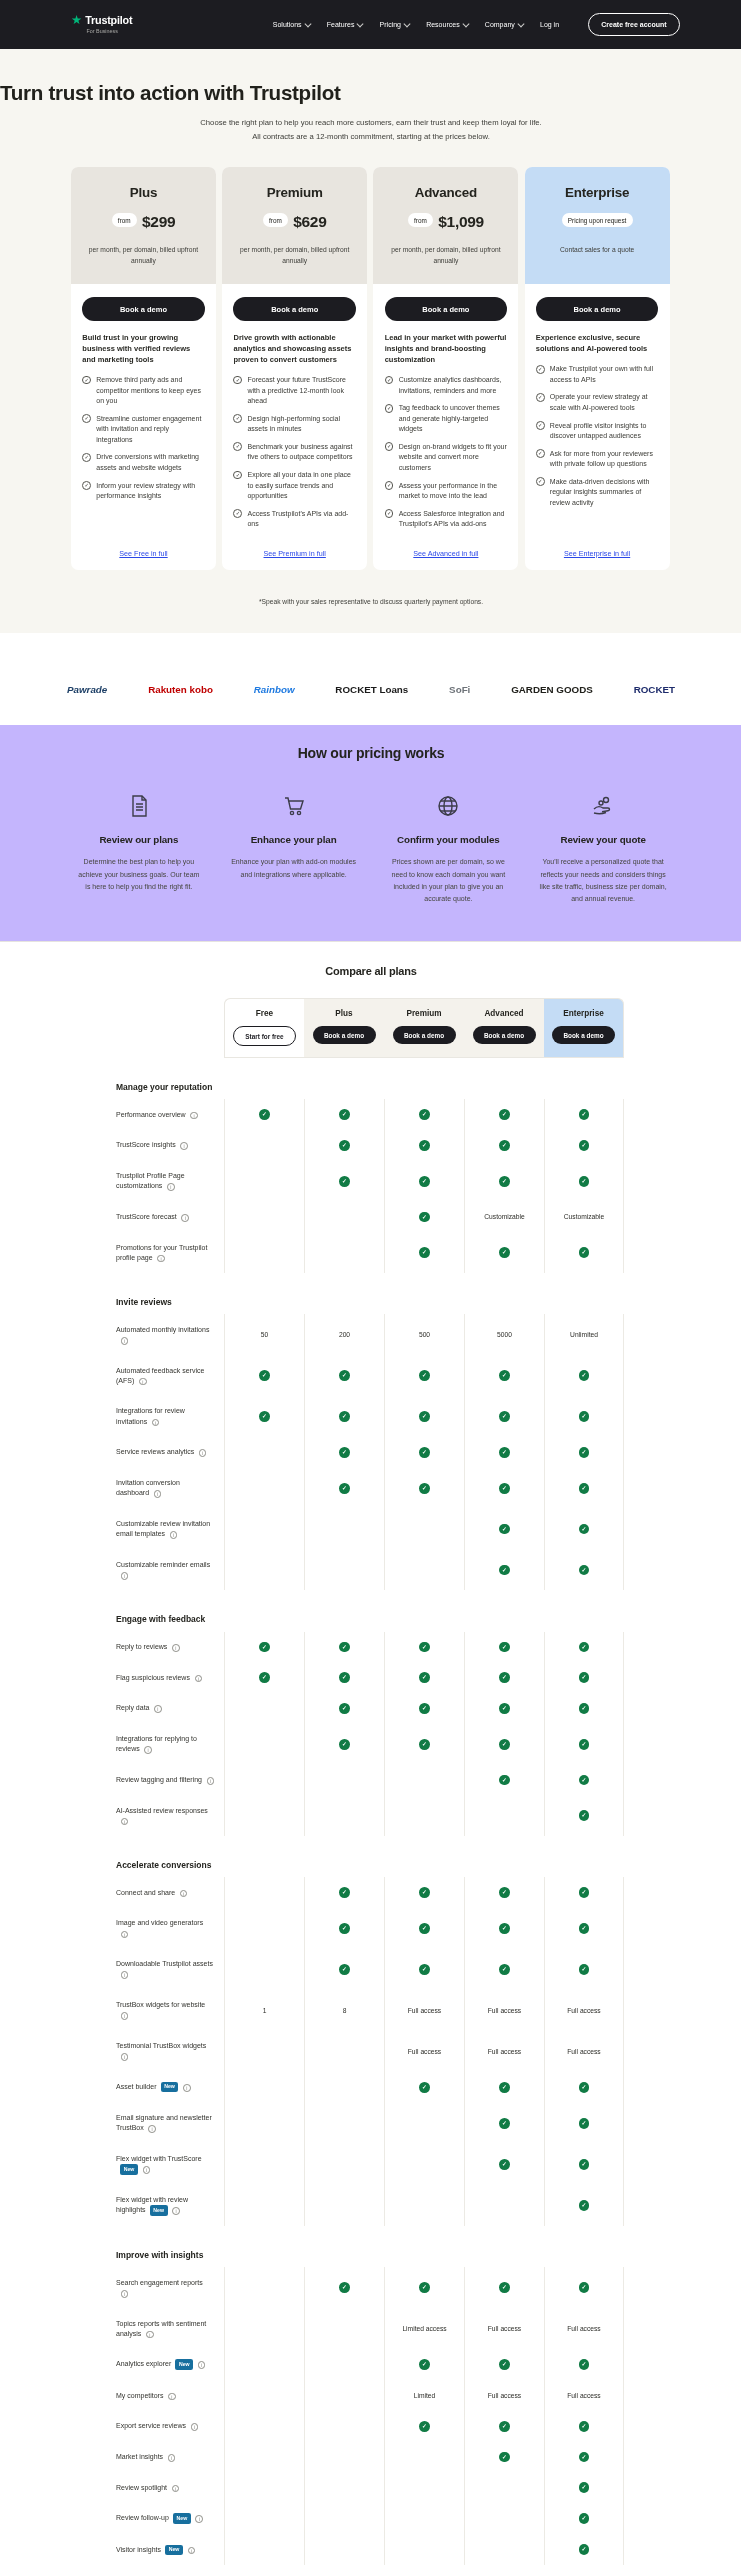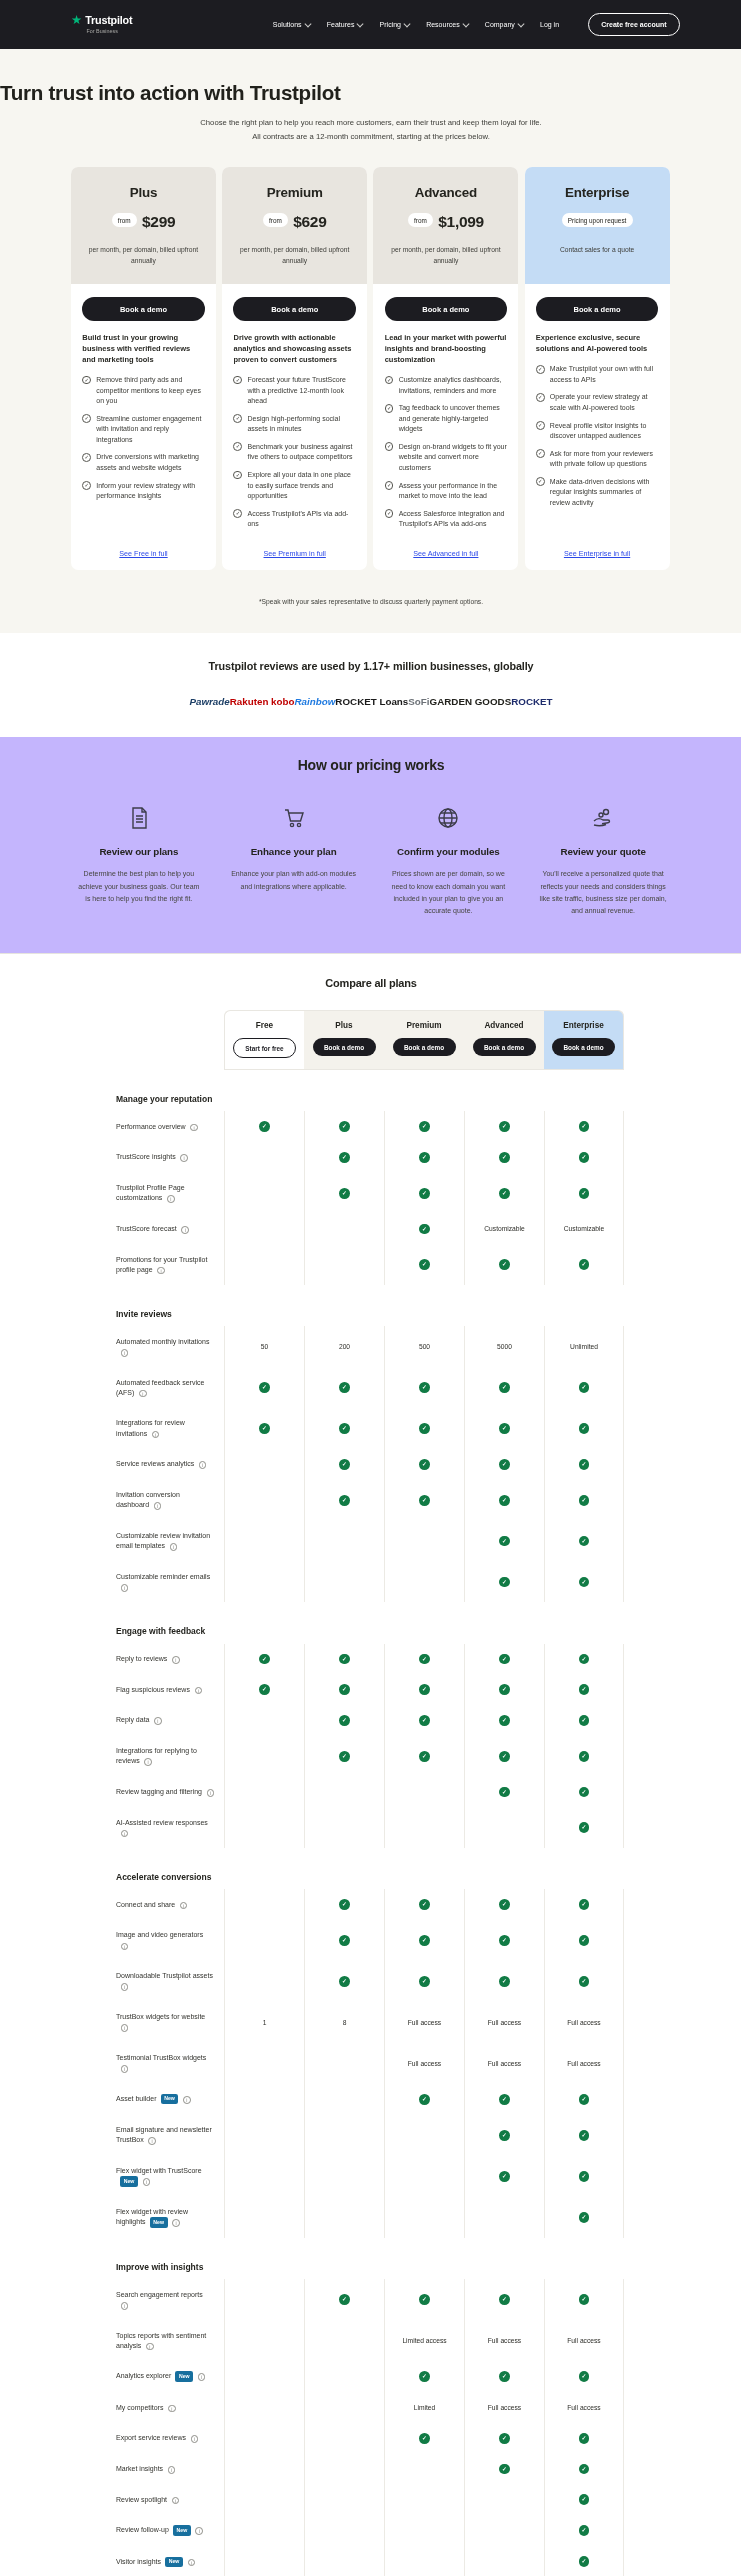--- a/index.html
+++ b/index.html
@@ -35,21 +35,21 @@
   .btn-dark { background: #1c1c21; color: #fff; border: none; border-radius: 515px; font-size: 7.5px; font-weight: bold; padding: 7.2px 5.2px; width: 100%; cursor: pointer; }
   .card-desc { font-size: 7.5px; font-weight: bold; color: #2a2a25; line-height: 1.45; margin: 12.4px 0 9.3px; }
   .feat { display: flex; gap: 5.2px; font-size: 7px; color: #3a3a35; line-height: 1.5; margin-bottom: 7.2px; }
   .ccheck { flex: 0 0 8.8px; width: 8.8px; height: 8.8px; border: 0.7px solid #55554f; border-radius: 50%; font-size: 5.2px; line-height: 7.7px; text-align: center; color: #34342f; margin-top: 0.5px; }
   .card-link { margin-top: auto; text-align: center; font-size: 7.2px; color: #2b48e8; text-decoration: underline; cursor: pointer; }
   .footnote { text-align: center; font-size: 6.7px; color: #3f3f3a; margin-top: 28px; }
 
   
   .logos { background: #fff; padding: 27px 0 30px; }
   .logos h2 { text-align: center; font-size: 10.8px; letter-spacing: -0.1px; }
-  .brand-row { display: flex; align-items: center; justify-content: center; margin: 24px auto 0; width: 608px; }
+  .brand-row { display: flex; align-items: center; justify-content: space-between; margin: 24px auto 0; width: 608px; }
   .brand { font-size: 9.8px; font-weight: bold; color: #20242b; white-space: nowrap; }
 
   
   .works { background: #c4b5fd; padding: 19.6px 0 36px; }
   .works h2 { text-align: center; font-size: 14px; letter-spacing: -0.2px; }
   .steps { display: flex; gap: 19px; margin-top: 33px; }
   .step { flex: 1; text-align: center; }
   .step svg { width: 24px; height: 24px; stroke: #3c3c49; stroke-width: 1.4; fill: none; }
   .step h3 { font-size: 9.8px; margin-top: 14.4px; letter-spacing: -0.1px; }
   .step p { font-size: 7px; color: #45453f; line-height: 1.75; margin-top: 11.3px; padding: 0 4.1px; }
@@ -237,21 +237,20 @@
             <span>Make data-driven decisions with regular insights summaries of review activity</span>
           </div>
           <a class="card-link">See Enterprise in full</a>
         </div>
       </div>
     </div>
   <p class="footnote">*Speak with your sales representative to discuss quarterly payment options.</p>
 </section>
 
 <section class="logos">
-  <h2>Trustpilot reviews are used by 1.17+ million businesses, globally</h2>
   <div class="brand-row" id="brand-row">
       <span class="brand" style="color: rgb(29, 63, 102); font-style: italic;">Pawrade</span>
       <span class="brand" style="color: rgb(191, 0, 0);">Rakuten kobo</span>
       <span class="brand" style="color: rgb(31, 122, 224); font-style: italic;">Rainbow</span>
       <span class="brand" style="color: rgb(26, 26, 26);">ROCKET Loans</span>
       <span class="brand" style="color: rgb(109, 114, 120);">SoFi</span>
       <span class="brand" style="color: rgb(32, 32, 27);">GARDEN GOODS</span>
       <span class="brand" style="color: rgb(29, 43, 107);">ROCKET</span>
     </div>
 </section>

